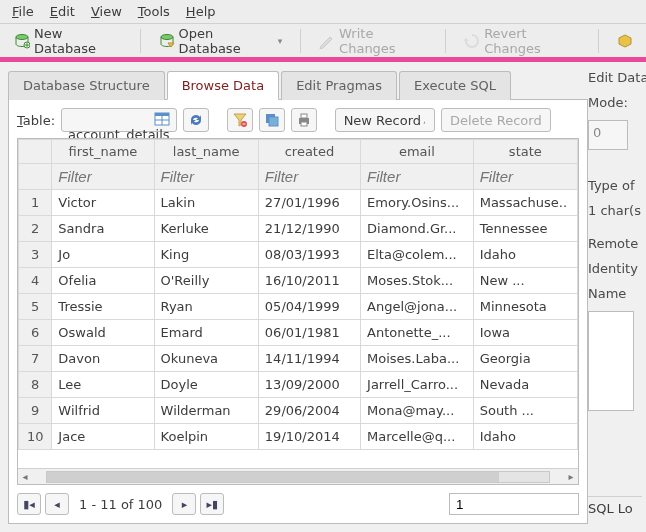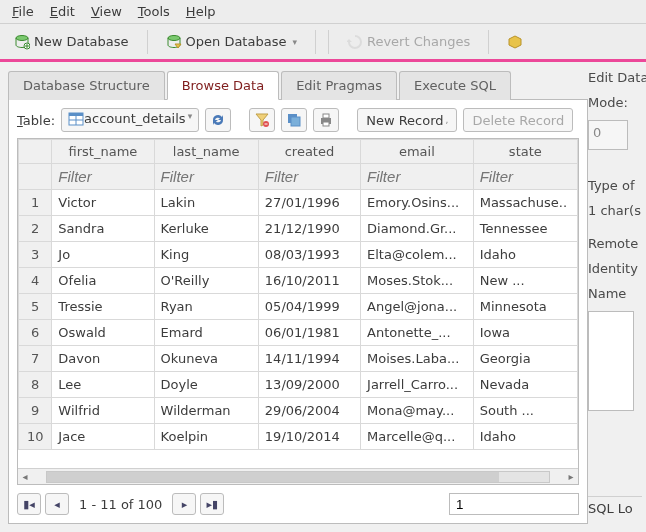--- a/index.html
+++ b/index.html
@@ -1,35 +1,35 @@
 <!DOCTYPE html>
 <html><head>
 <meta charset="utf-8">
 <style>
 * { box-sizing: border-box; margin: 0; padding: 0; }
 body { font-family: "DejaVu Sans", "Liberation Sans", Arial, sans-serif; font-size: 13px; color: #3c3c3c; background: #f0f0f0; width: 646px; height: 532px; overflow: hidden; position: relative; }
 .menubar { display: flex; background: #ededed; border-bottom: 1px solid #d0d0d0; height: 24px; align-items: center; padding: 0 4px; }
 .menubar-item { padding: 2px 8px; cursor: default; }
 .menubar-item u { text-decoration: underline; }
-.toolbar { display: flex; align-items: center; height: 38px; background: #ededed; border-bottom: 3px solid #ec4899; padding: 0 8px; gap: 12px; }
+.toolbar { display: flex; align-items: center; height: 38px; background: #ededed; border-bottom: 5px solid #ec4899; padding: 0 8px; gap: 12px; }
 .tb-btn { display: flex; align-items: center; gap: 4px; padding: 4px 6px; color: #3c3c3c; }
 .tb-btn.disabled { color: #a8a8a8; }
 .tb-btn.disabled .icon { opacity: 0.5; }
 .icon { display: inline-flex; width: 16px; height: 16px; }
 .sep { width: 1px; background: #d0d0d0; height: 24px; }
 .drop-caret { font-size: 9px; color: #888; margin-left: 2px; }
 .main-area { display: flex; height: calc(100% - 62px); }
 .left-pane { width: 588px; padding: 8px 0 8px 8px; display: flex; flex-direction: column; }
 .tabstrip { display: flex; height: 30px; position: relative; border-bottom: 1px solid #bcbcbc; }
 .tab { padding: 6px 14px; border: 1px solid #bcbcbc; border-bottom: none; background: #e4e4e4; margin-right: 2px; border-top-left-radius: 3px; border-top-right-radius: 3px; position: relative; top: 1px; color: #606060; }
 .tab.active { background: #ffffff; color: #7f1d1d; top: 1px; border-bottom: 1px solid #fff; z-index: 2; }
 .tab-panel { background: #fff; border: 1px solid #bcbcbc; border-top: none; flex: 1; padding: 8px; display: flex; flex-direction: column; }
 .table-bar { display: flex; align-items: center; gap: 6px; margin-bottom: 6px; }
 .table-bar .lbl u { text-decoration: underline; }
-.combo { display: flex; align-items: flex-start; border: 1px solid #bcbcbc; border-radius: 3px; background: #f6f6f6; padding: 2px 6px; gap: 0; height: 24px; }
+.combo { display: flex; align-items: flex-end; border: 1px solid #bcbcbc; border-radius: 3px; background: #f6f6f6; padding: 2px 6px; gap: 0; height: 24px; flex-direction: column; }
 .small-btn { width: 26px; height: 24px; border: 1px solid #bcbcbc; border-radius: 3px; background: #f6f6f6; display: inline-flex; align-items: center; justify-content: center; }
 .text-btn { height: 24px; border: 1px solid #bcbcbc; border-radius: 3px; background: #f6f6f6; padding: 7px 8px; display: inline-flex; align-items: center; }
 .text-btn.disabled { color: #a8a8a8; }
 .grid-wrap { border: 1px solid #bcbcbc; flex: 1; display: flex; flex-direction: column; overflow: hidden; }
 .grid-scroll { flex: 1; overflow: hidden; }
 table.grid { border-collapse: collapse; width: 100%; table-layout: fixed; }
 table.grid th, table.grid td { border: 1px solid #d9d9d9; font-size: 13px; text-align: left; }
 table.grid th { background: #f0f0f0; font-weight: normal; padding: 4px 6px; height: 24px; color: #555; }
 table.grid thead tr:first-child th { text-align: center; }
 table.grid td { padding: 4px 6px; height: 26px; overflow: hidden; text-overflow: ellipsis; white-space: nowrap; background: #fff; }
@@ -86,20 +86,28 @@
         <svg viewBox="0 0 16 16">
           <ellipse cx="8" cy="4" rx="6" ry="2.5" fill="#7bc96f" stroke="#3a8a2e"></ellipse>
           <path d="M2 4v7c0 1.4 2.7 2.5 6 2.5s6-1.1 6-2.5V4" fill="none" stroke="#3a8a2e"></path>
           <path d="M9 10l6 0-3 4z" fill="#e8c34a" stroke="#b8932a"></path>
         </svg>
       </span>
     <span>Open Database</span>
     <span class="drop-caret">▾</span>
   </div>
   <div class="sep"></div>
+  <div class="tb-btn disabled">
+    <span class="icon">
+        <svg viewBox="0 0 16 16">
+          <path d="M2 13l9-9 2 2-9 9-3 1z" fill="#ccc" stroke="#aaa"></path>
+        </svg>
+      </span>
+    <span>Write Changes</span>
+  </div>
   <div class="sep"></div>
   <div class="tb-btn disabled">
     <span class="icon">
         <svg viewBox="0 0 16 16">
           <path d="M8 3a5 5 0 1 1-5 5h2l-3-3-3 3h2a7 7 0 1 0 7-7z" fill="#ccc"></path>
         </svg>
       </span>
     <span>Revert Changes</span>
   </div>
   <div class="sep"></div>

